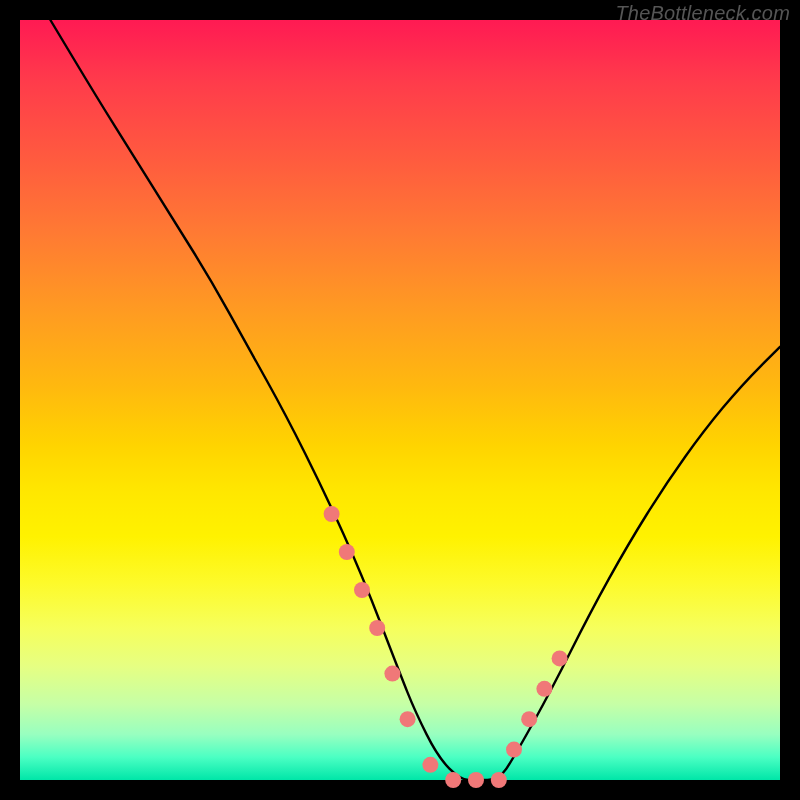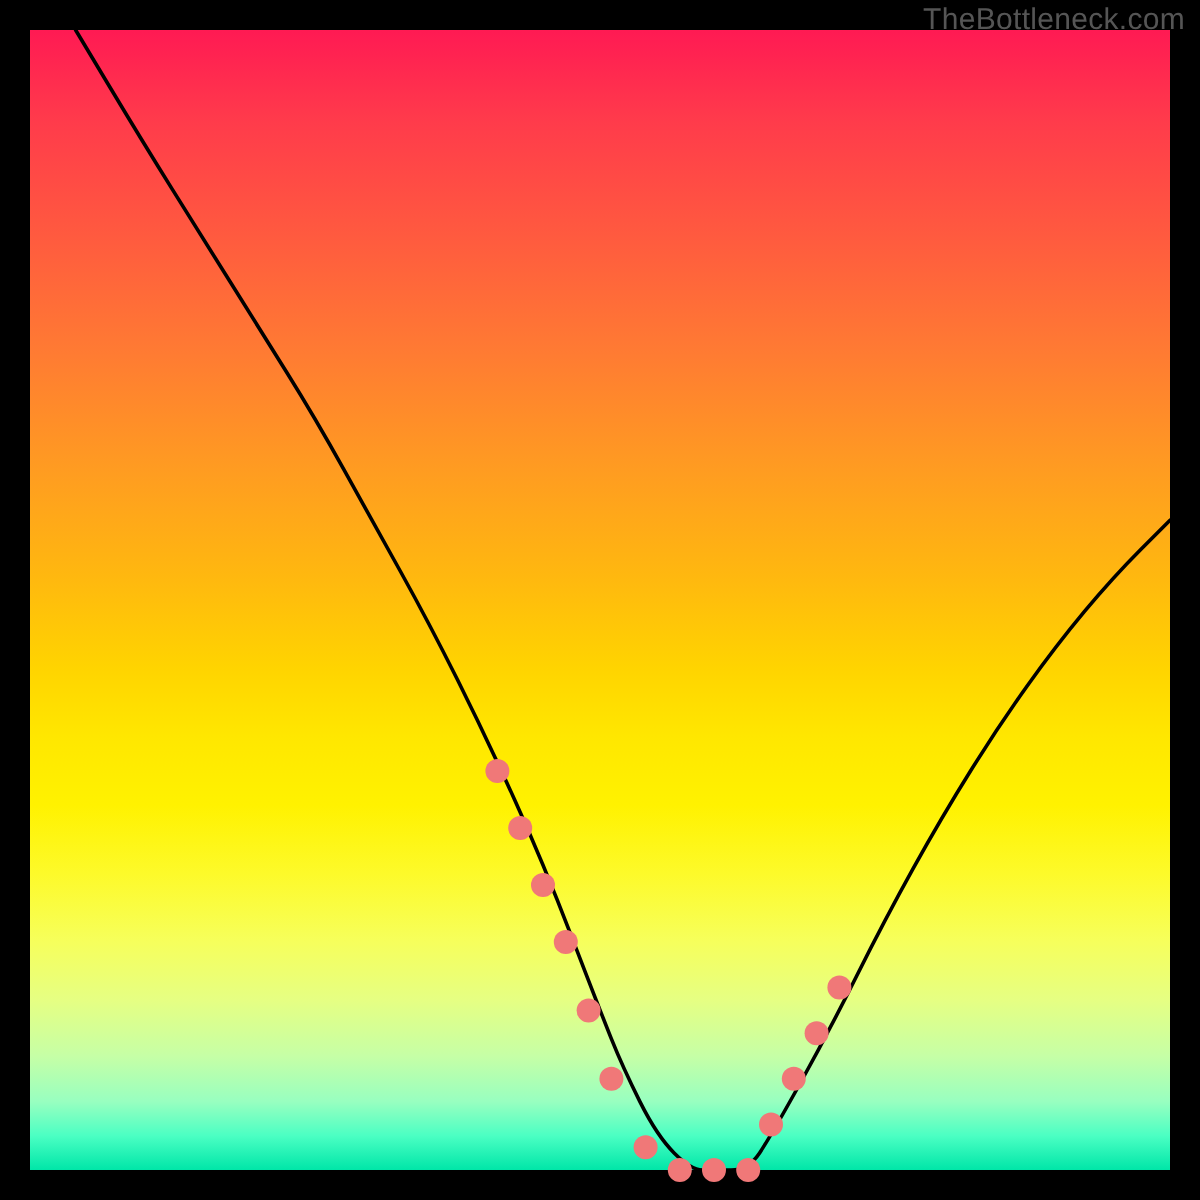--- a/index.html
+++ b/index.html
@@ -46,20 +46,21 @@
   }
   .watermark {
     position: absolute;
     top: 2px;
     right: 10px;
     color: #555;
     font-size: 20px;
     font-weight: 500;
     letter-spacing: 0.2px;
     user-select: none;
+    font-style: italic;
   }
   svg.curve {
     position: absolute;
     left: 0;
     top: 0;
     width: 760px;
     height: 760px;
     overflow: visible;
   }
 </style>

